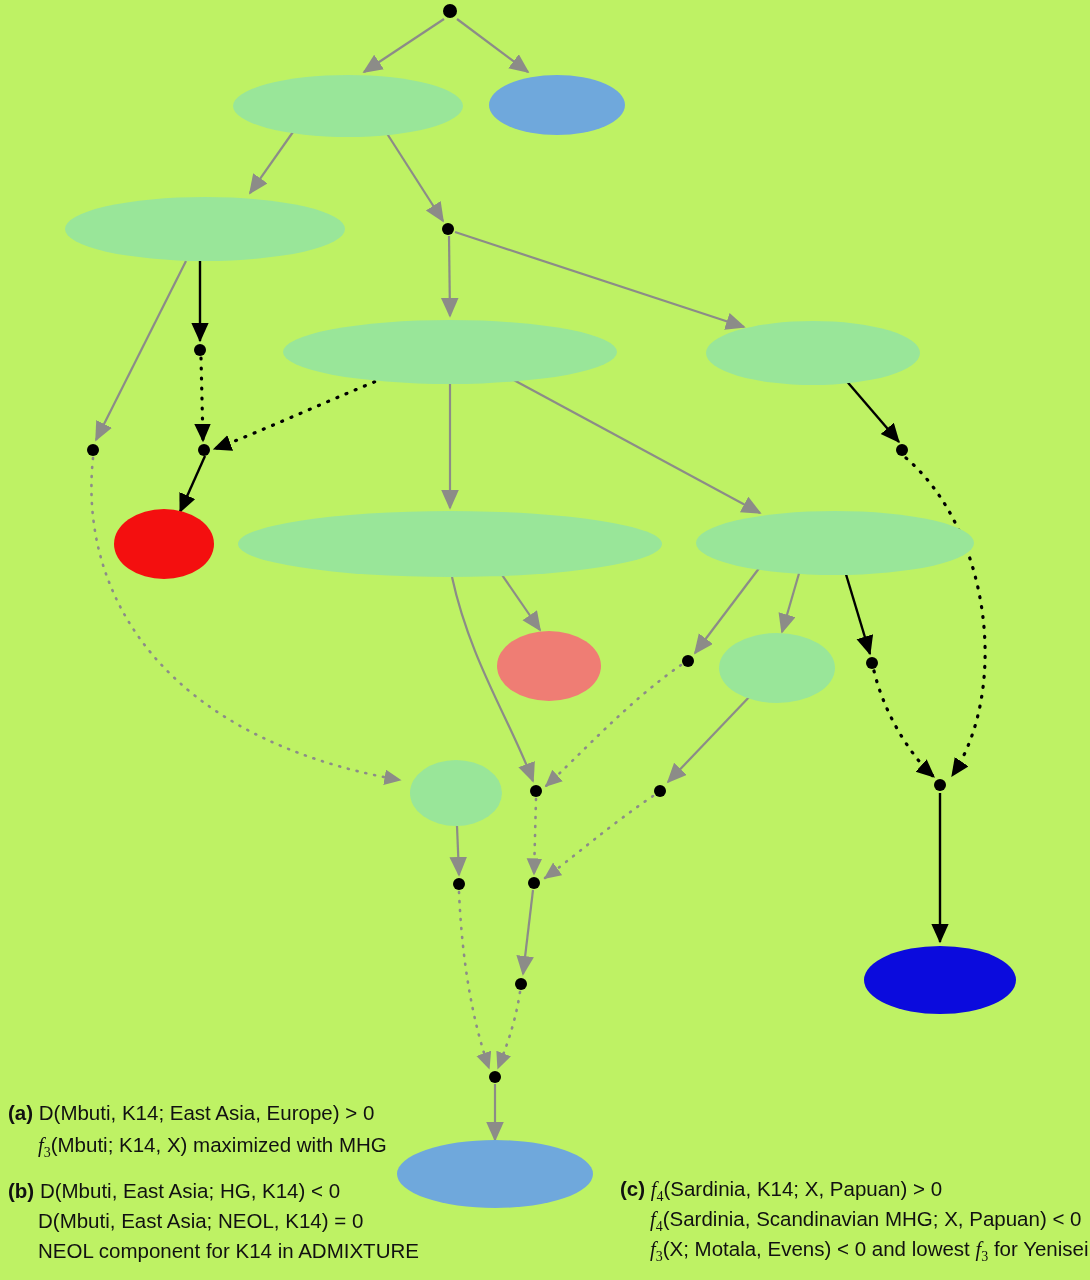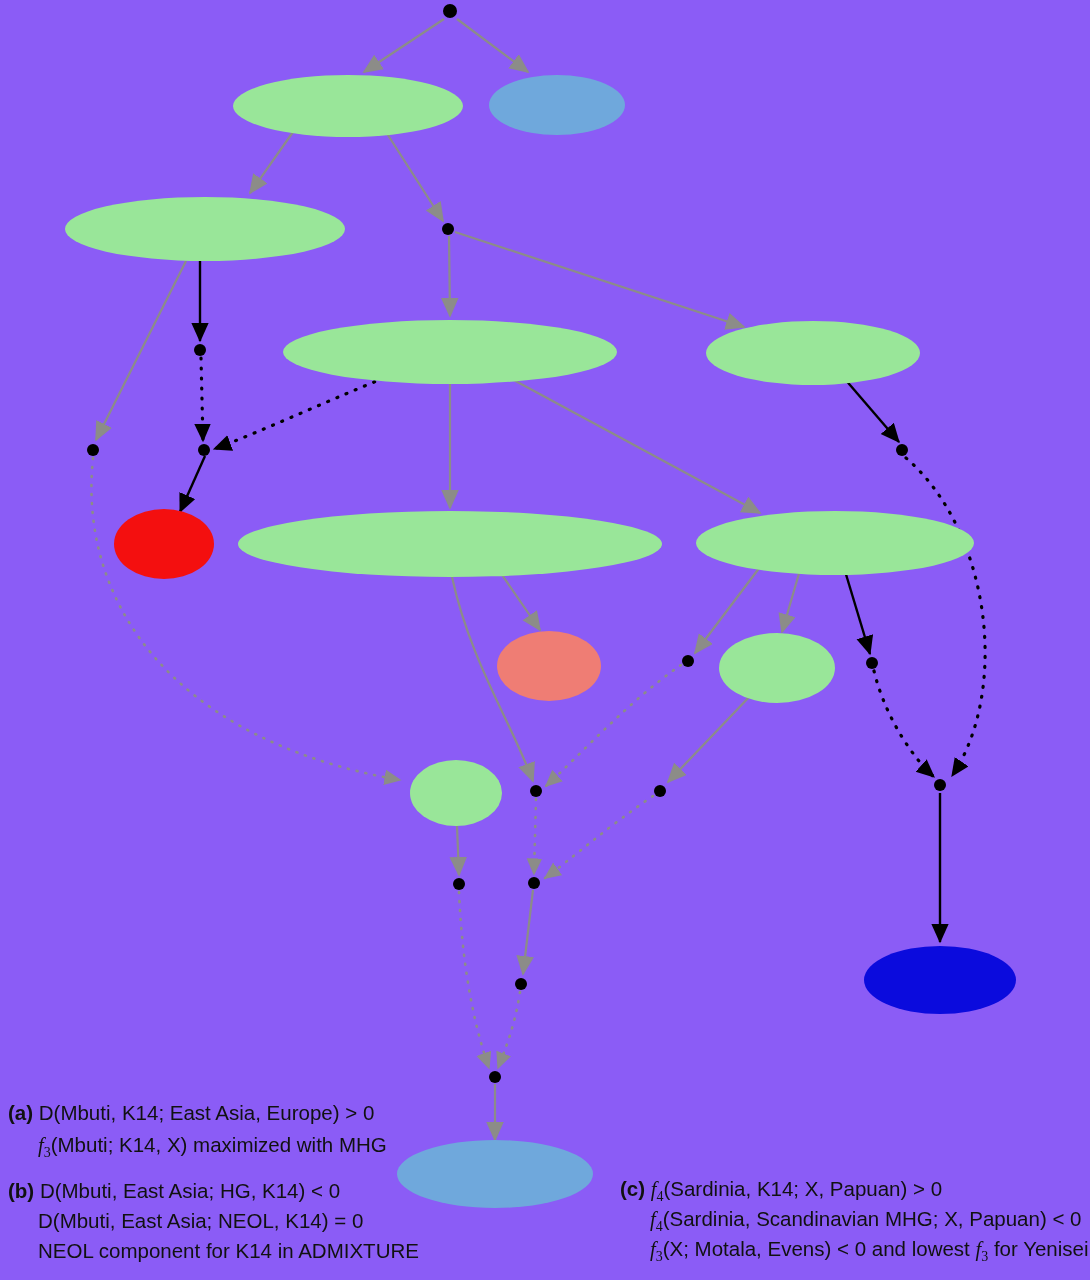--- a/index.html
+++ b/index.html
@@ -7,21 +7,21 @@
     padding: 0;
     background: #f3f2ef;
   }
   body {
     font-family: "Liberation Sans", sans-serif;
   }
   #page {
     position: relative;
     width: 1090px;
     height: 1280px;
-    background: #8b5cf6;
+    background: #bef264;
     overflow: hidden;
   }
   svg#graph {
     position: absolute;
     left: 0;
     top: 0;
     width: 1090px;
     height: 1280px;
   }
   .node-ellipse {

